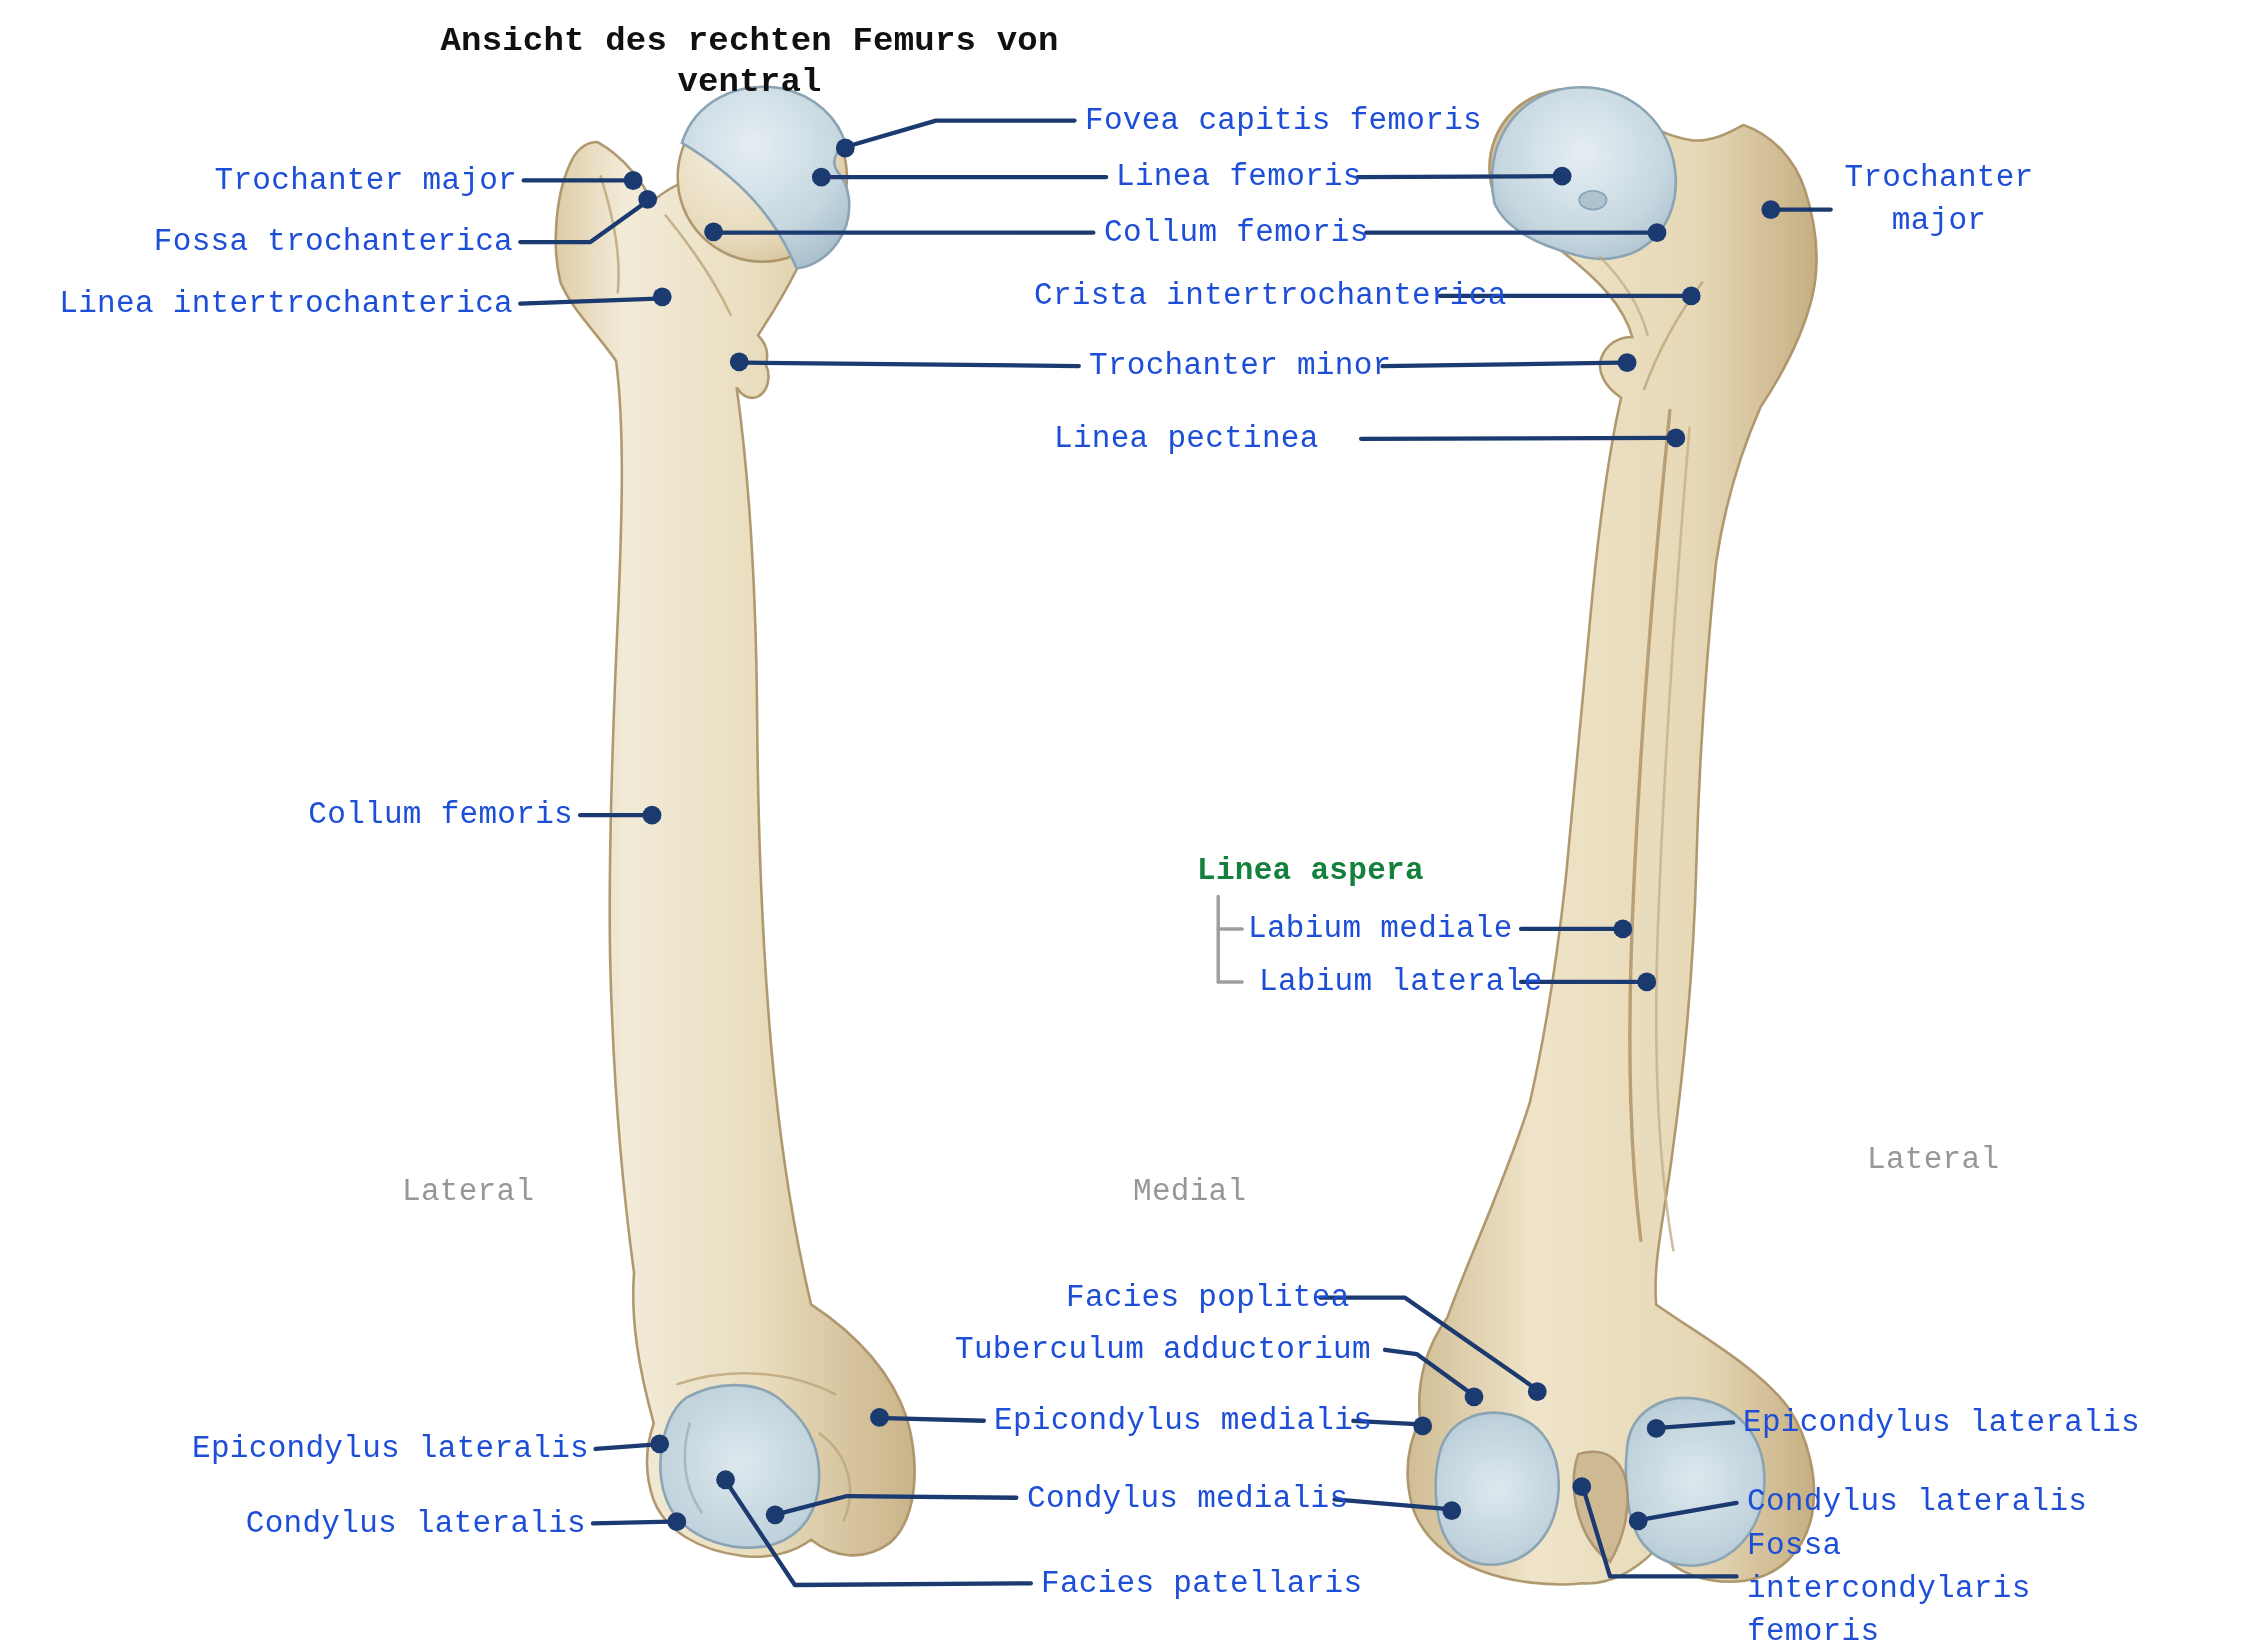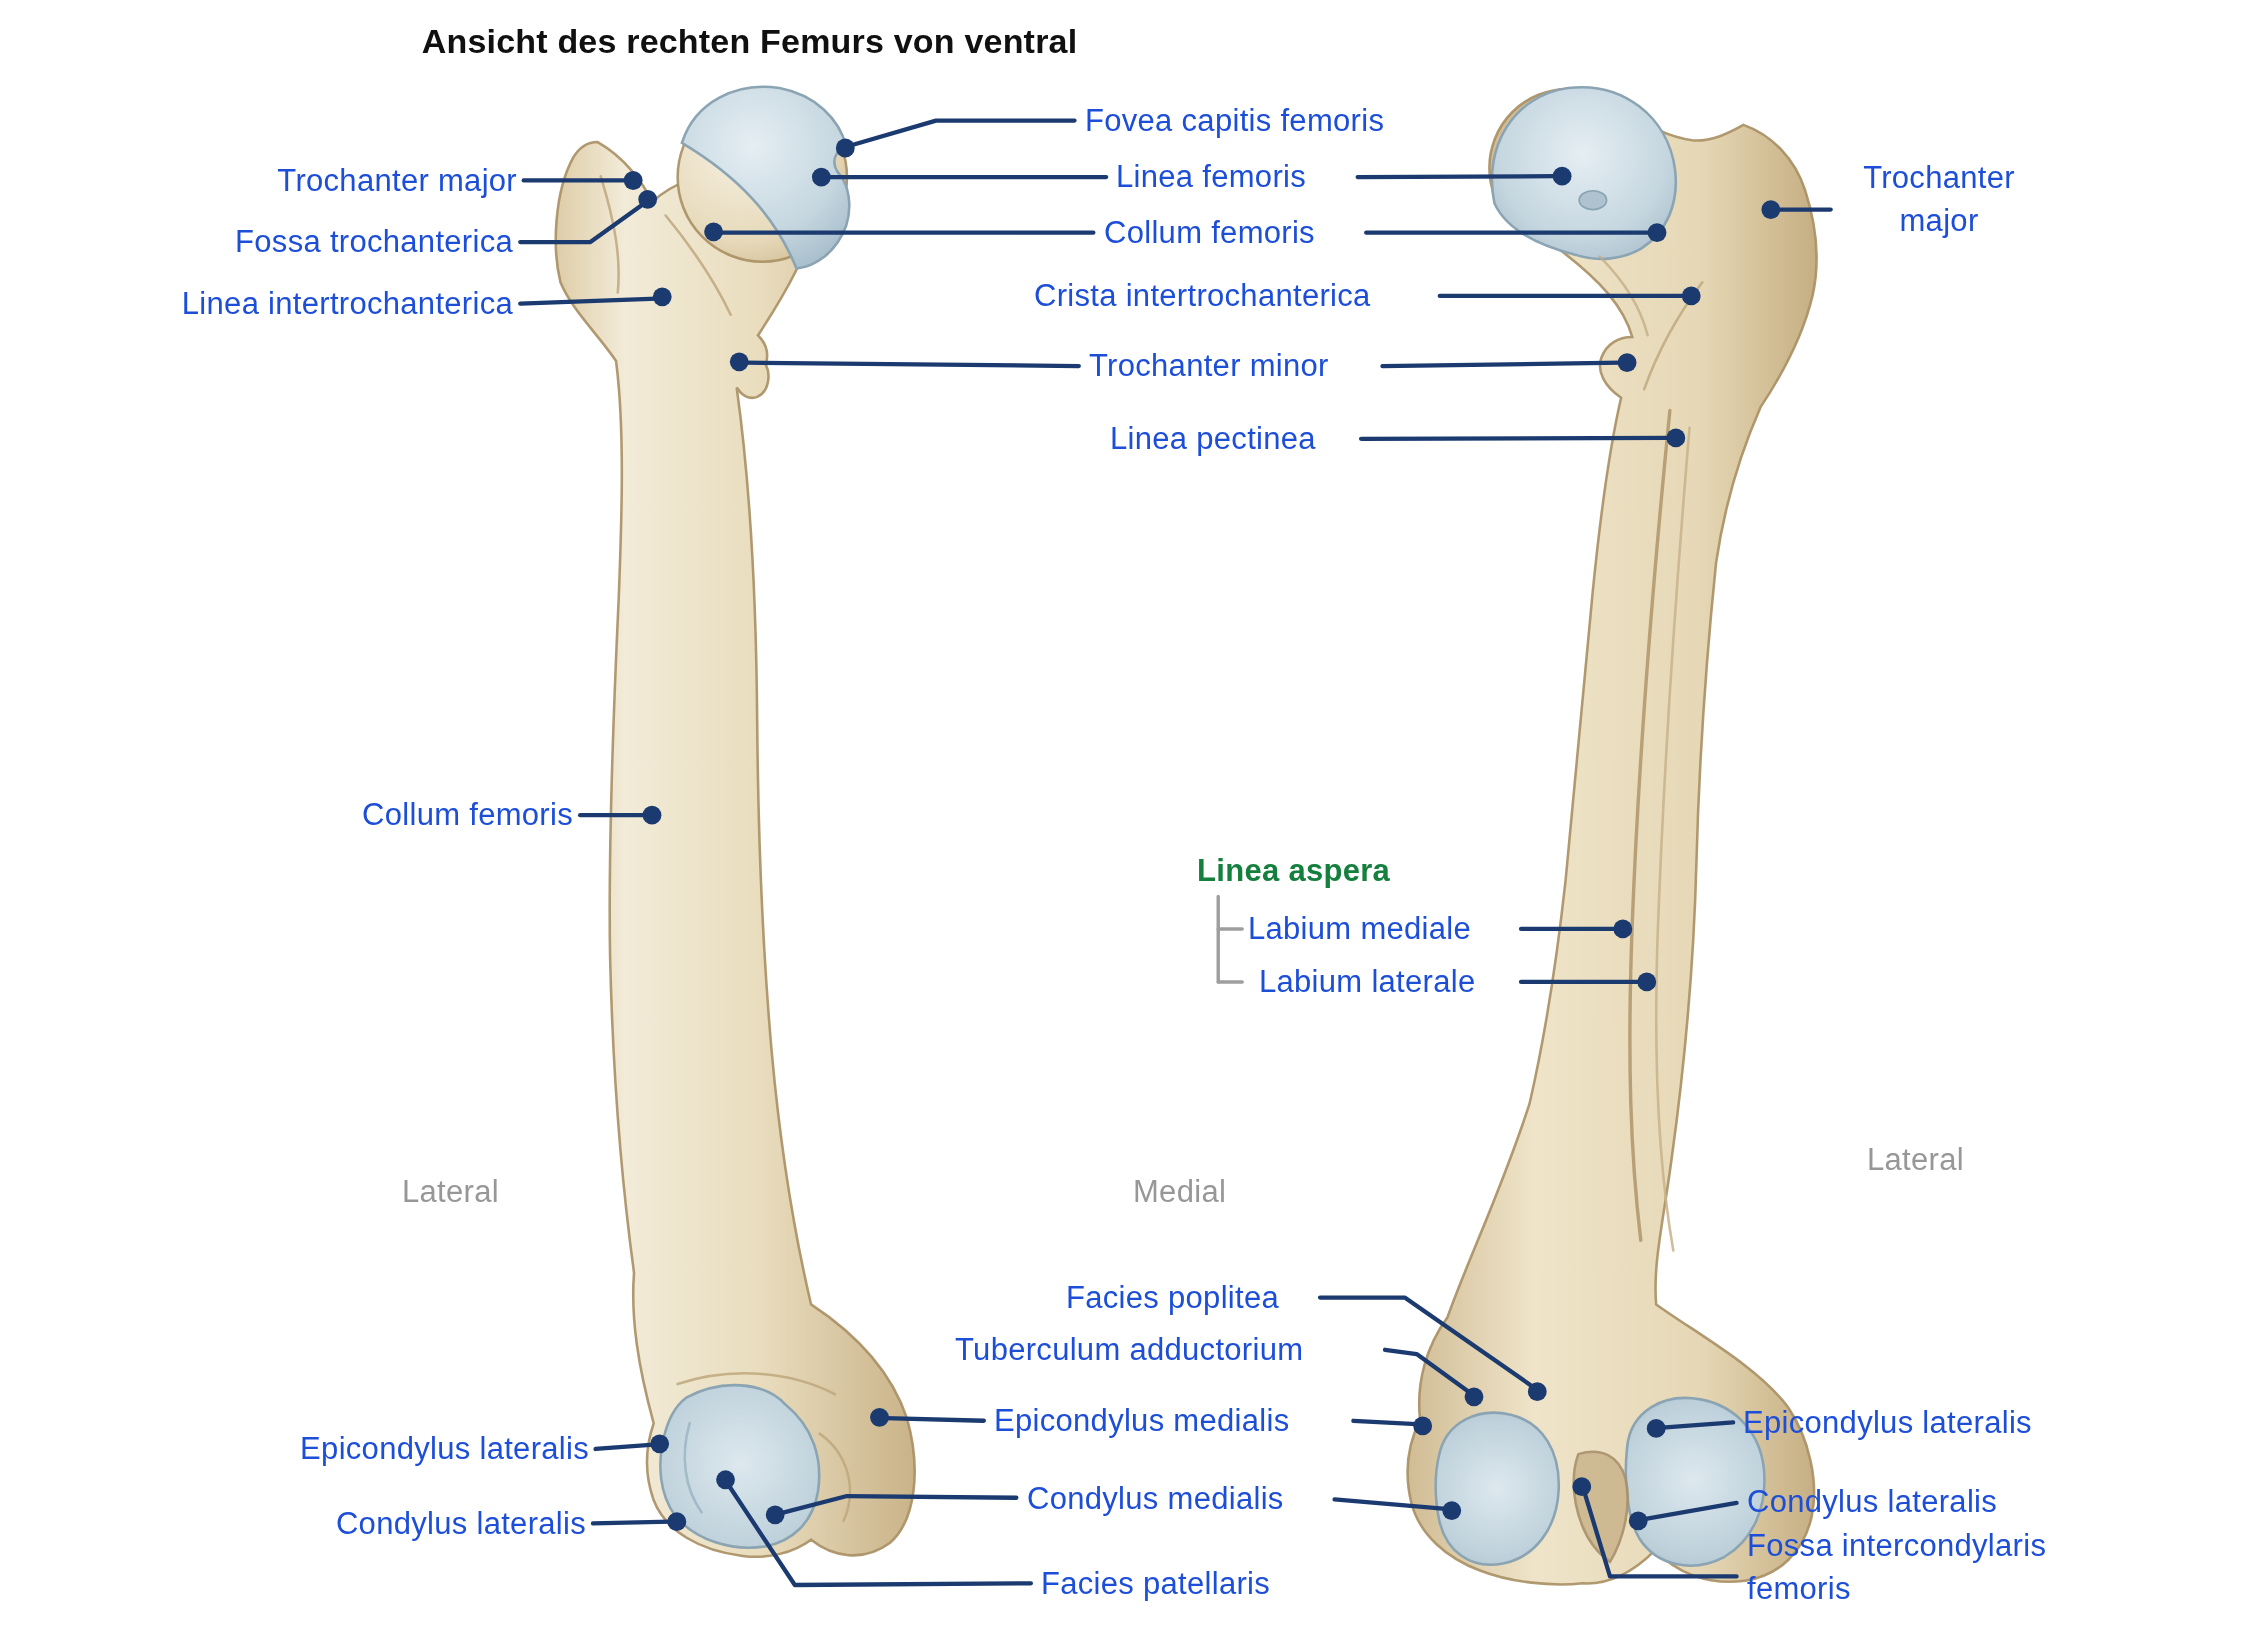--- a/index.html
+++ b/index.html
@@ -1,18 +1,18 @@
 <!DOCTYPE html>
 <html style="font-size:13.7px"><head>
 <meta charset="utf-8">
 <style>
   html,body{margin:0;padding:0;background:#fff;}
   #stage{
     position:relative;width:2250px;height:1650px;background:#ffffff;
-    font-family:Liberation Sans, sans-serif;overflow:hidden;
+    font-family:Liberation Mono, monospace;overflow:hidden;
   }
   #bones{position:absolute;left:0;top:0;}
   .title{
     position:absolute;font-size:34px;font-weight:bold;color:#101010;
     text-align:center;line-height:41px;letter-spacing:0.2px;
   }
   .lbl{
     position:absolute;font-size:31px;color:#1d4ed8;line-height:38px;
     white-space:nowrap;letter-spacing:0.3px;
   }
@@ -264,21 +264,21 @@
   <div class="lbl right-al" style="right:1677px;top:796px">Collum femoris</div>
   <div class="lbl right-al" style="right:1661px;top:1430px">Epicondylus lateralis</div>
   <div class="lbl right-al" style="right:1664px;top:1505px">Condylus lateralis</div>
   <div class="lbl muted" style="left:402px;top:1173px">Lateral</div>
 
   <div class="lbl" style="left:1085px;top:102px">Fovea capitis femoris</div>
   <div class="lbl" style="left:1116px;top:158px">Linea femoris</div>
   <div class="lbl" style="left:1104px;top:214px">Collum femoris</div>
   <div class="lbl" style="left:1034px;top:277px">Crista intertrochanterica</div>
   <div class="lbl" style="left:1089px;top:347px">Trochanter minor</div>
-  <div class="lbl" style="left:1110px;top:420px">Linea pectinea</div>
+  <div class="lbl" style="left:1054px;top:420px">Linea pectinea</div>
   <div class="lbl bold" style="left:1197px;top:852px">Linea aspera</div>
   <div class="lbl" style="left:1248px;top:910px">Labium mediale</div>
   <div class="lbl" style="left:1259px;top:963px">Labium laterale</div>
   <div class="lbl muted" style="left:1133px;top:1173px">Medial</div>
   <div class="lbl" style="left:1066px;top:1279px">Facies poplitea</div>
   <div class="lbl" style="left:955px;top:1331px">Tuberculum adductorium</div>
   <div class="lbl" style="left:994px;top:1402px">Epicondylus medialis</div>
   <div class="lbl" style="left:1027px;top:1480px">Condylus medialis</div>
   <div class="lbl" style="left:1041px;top:1565px">Facies patellaris</div>
 

